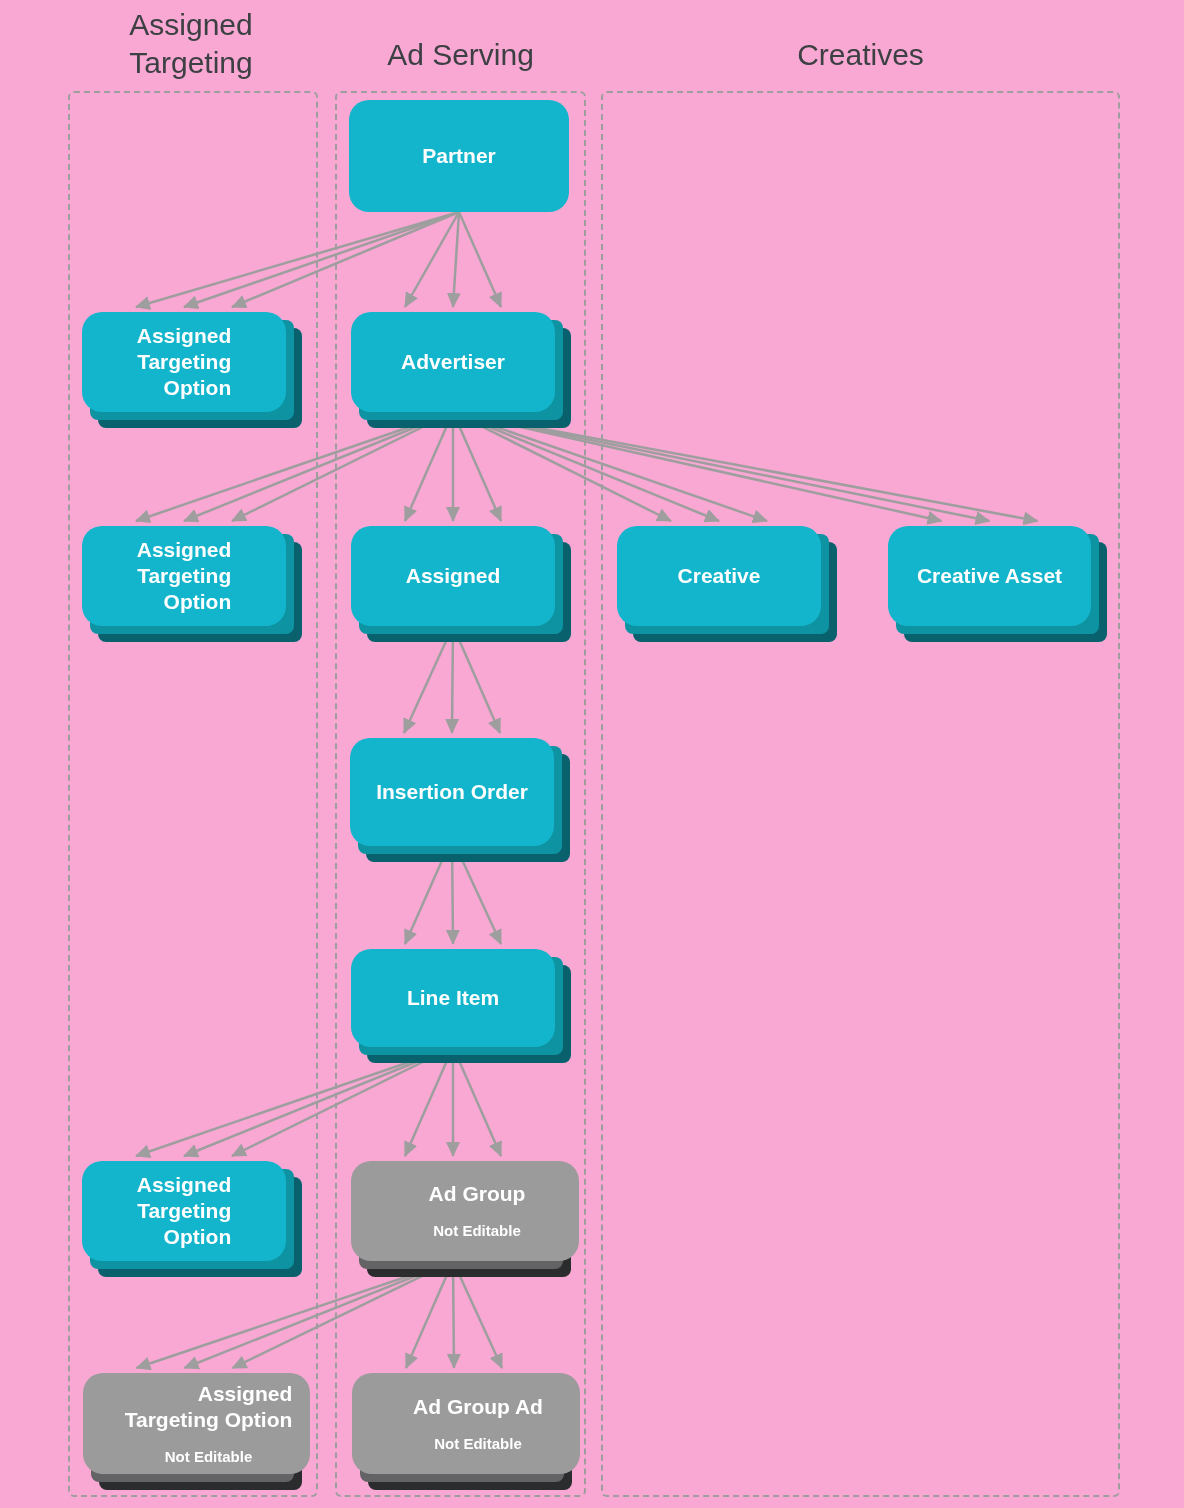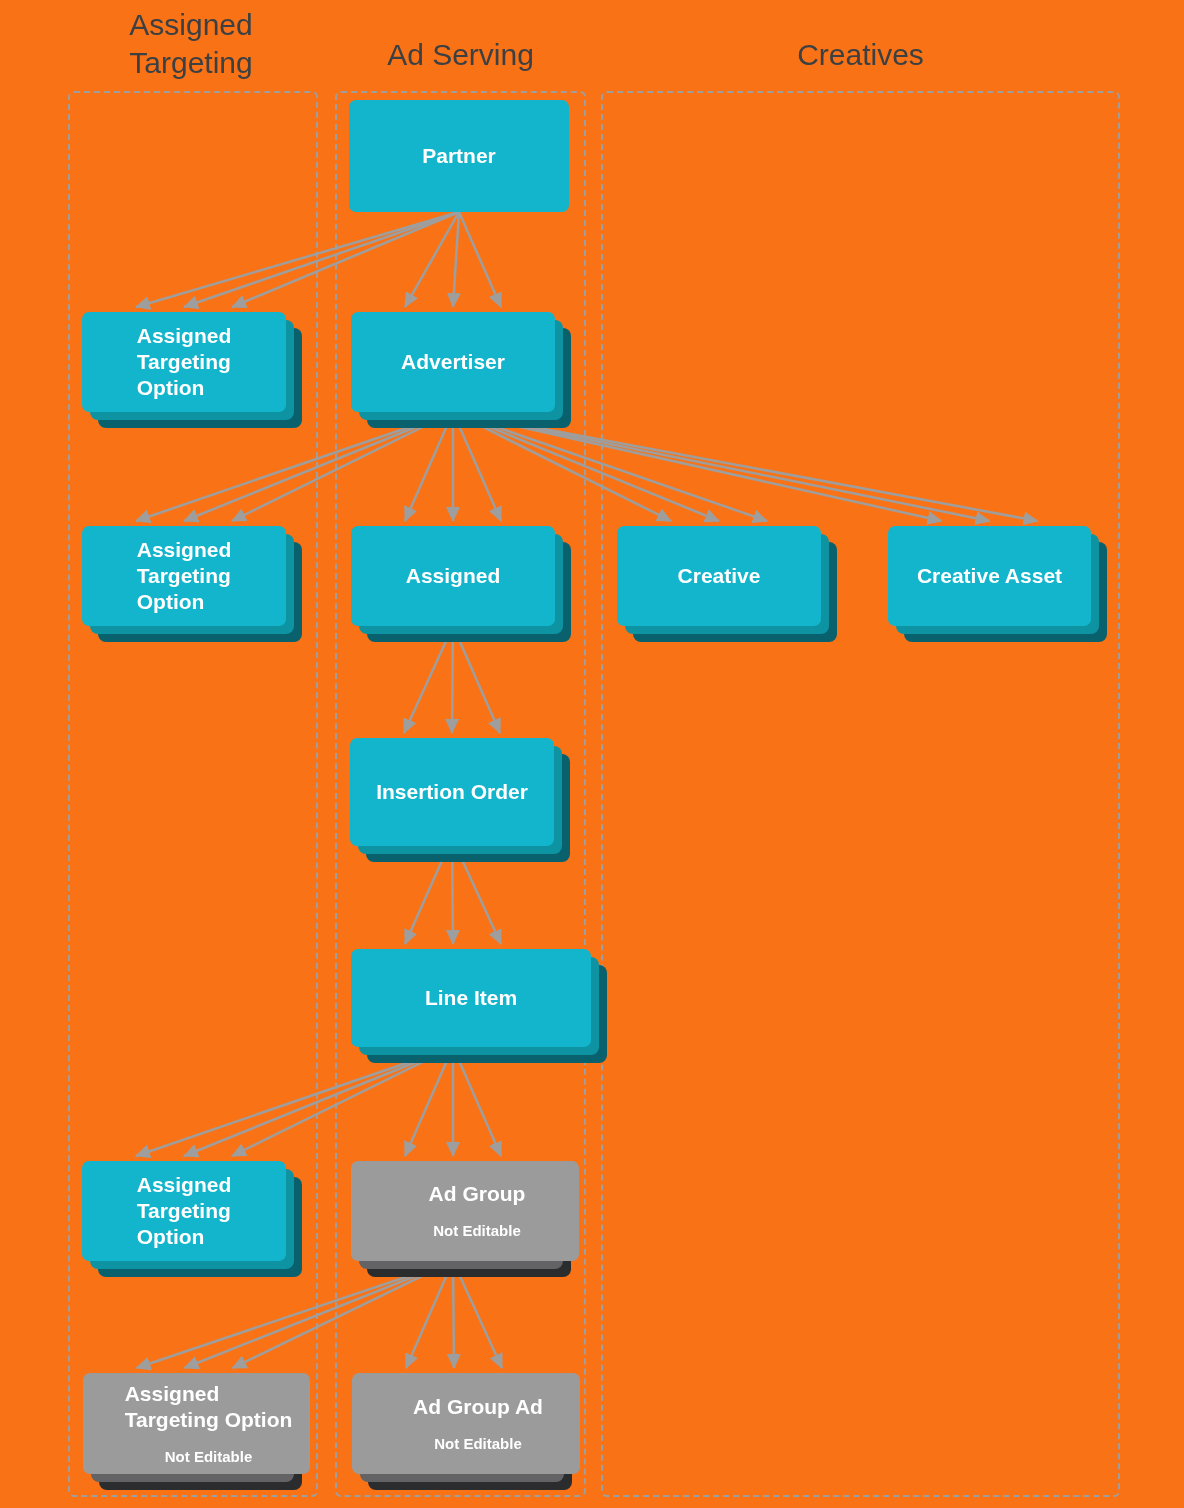--- a/index.html
+++ b/index.html
@@ -1,17 +1,17 @@
 <!DOCTYPE html>
 <html style="--cyan: #12b5cb; --cyan-mid: #0e93a2; --cyan-back: #09616d; --gray: #9b9b9b; --gray-mid: #636365; --gray-back: #2b2c2e; --arrow: #9e9e9e; --dash: #9e9e9e; --header: #3c4043; --boxtext: #ffffff;"><head>
 <meta charset="utf-8">
 <style>
   html,body{margin:0;padding:0;background:#ffffff;}
   .canvas{
-    position:relative;width:1184px;height:1508px;background:#f97316;
+    position:relative;width:1184px;height:1508px;background:#f9a8d4;
     font-family:"Liberation Sans",sans-serif;overflow:hidden;
   }
   .col{
     position:absolute;border:2px dashed var(--dash,#9e9e9e);
     border-radius:6px;box-sizing:border-box;background:transparent;
   }
   .col-at{left:68px;top:91px;width:250px;height:1406px;}
   .col-as{left:335px;top:91px;width:251px;height:1406px;}
   .col-cr{left:601px;top:91px;width:519px;height:1406px;}
   .col-header{
@@ -22,24 +22,24 @@
   .header-as{left:335px;top:36px;width:251px;}
   .header-cr{left:601px;top:36px;width:519px;}
   svg.edges{position:absolute;left:0;top:0;pointer-events:none;}
   svg.edges line{stroke:var(--arrow,#9e9e9e);stroke-width:2.5px;}
   #arrowhead path{fill:var(--arrow,#9e9e9e);}
   .node{position:absolute;}
   .node .layer{position:absolute;width:100%;height:100%;border-radius:8px;}
   .node .l3{left:16px;top:16px;background:var(--cyan-back,#09616d);}
   .node .l2{left:8px;top:8px;background:var(--cyan-mid,#0e93a2);}
   .node .face{
-    position:absolute;left:0;top:0;width:100%;height:100%;border-radius:7px;
+    position:absolute;left:0;top:0;width:100%;height:100%;border-radius:20px;
     background:var(--cyan,#12b5cb);color:var(--boxtext,#ffffff);
     display:flex;flex-direction:column;align-items:center;justify-content:center;
-    text-align:left;font-weight:bold;font-size:21px;line-height:26px;
+    text-align:right;font-weight:bold;font-size:21px;line-height:26px;
   }
   .node.gray .l3{background:var(--gray-back,#2b2c2e);}
   .node.gray .l2{background:var(--gray-mid,#636365);}
   .node.gray .face{background:var(--gray,#9b9b9b);padding-left:24px;}
   .node .sub{font-size:15px;line-height:20px;margin-top:14px;font-weight:bold;}
 </style>
 </head>
 <body>
 
 <div class="canvas">
@@ -165,21 +165,21 @@
       </div>
       <div class="node cyan" style="left: 350px; top: 738px; width: 204px; height: 108px;">
         <div class="layer l3"></div>
         <div class="layer l2"></div>
         <div class="face">
           <div class="title">
             <div>Insertion Order</div>
           </div>
         </div>
       </div>
-      <div class="node cyan" style="left: 351px; top: 949px; width: 204px; height: 98px; padding-left: 36px;">
+      <div class="node cyan" style="left: 351px; top: 949px; width: 204px; height: 98px;">
         <div class="layer l3"></div>
         <div class="layer l2"></div>
         <div class="face">
           <div class="title">
             <div>Line Item</div>
           </div>
         </div>
       </div>
       <div class="node cyan" style="left: 82px; top: 1161px; width: 204px; height: 100px;">
         <div class="layer l3"></div>

